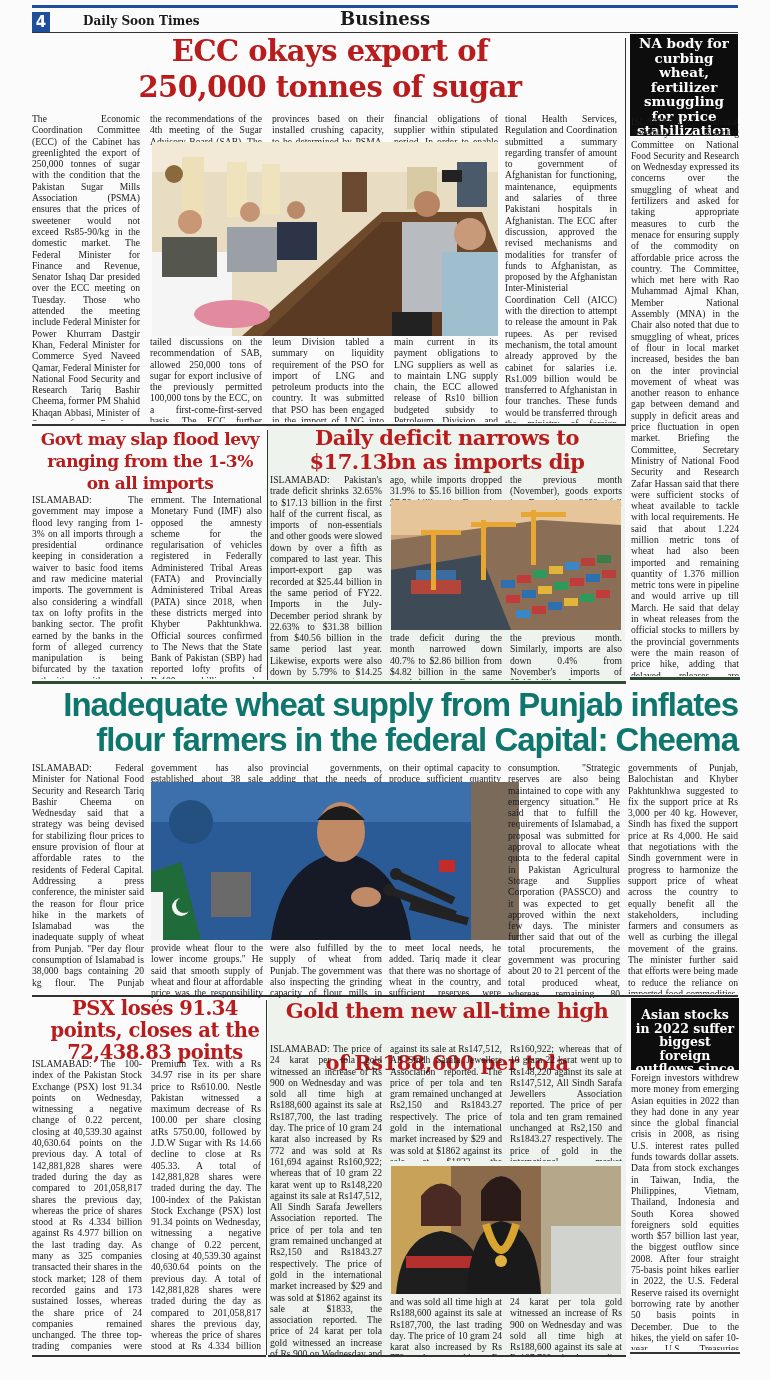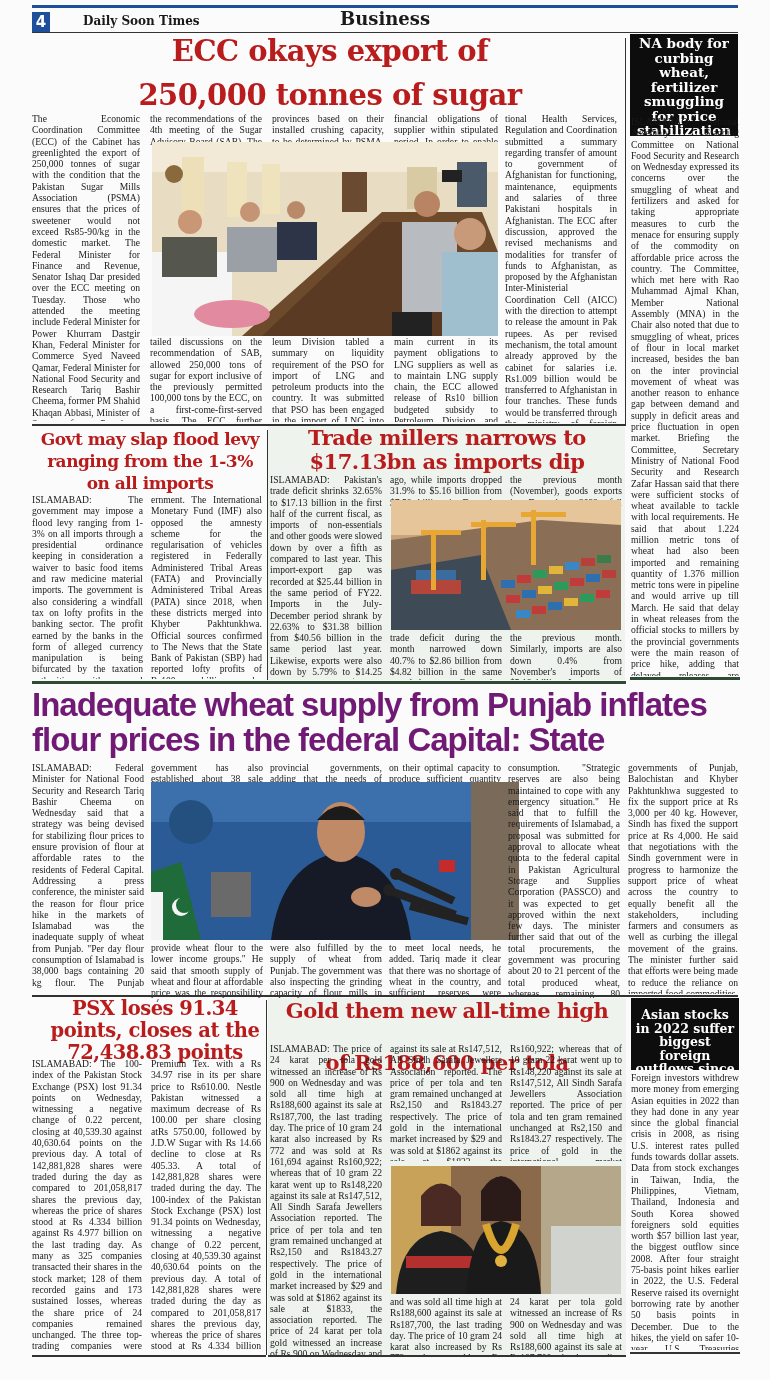--- a/index.html
+++ b/index.html
@@ -6,40 +6,40 @@
   html, body { width: 770px; height: 1380px; background: #fbfbfb; overflow: hidden; }
   body { position: relative; font-family: "DejaVu Serif", serif; color: #1a1a1a; }
   .abs { position: absolute; }
   .topbar { left: 32px; top: 5px; width: 706px; height: 3px; background: #1d4f9a; }
   .pagenum { left: 32px; top: 12px; width: 18px; height: 20px; background: #1d4f9a; color: #fff;
     font-family: "DejaVu Sans", sans-serif; font-weight: bold; font-size: 15px; text-align: center; line-height: 20px; }
   .papername { left: 64px; top: 14px; font-family: "DejaVu Serif", serif; font-weight: bold; font-size: 12px; margin-left: 19px; }
   .section { left: 340px; top: 8px; font-family: "DejaVu Serif", serif; font-weight: bold; font-size: 18px; }
   .rule { left: 32px; top: 32px; width: 706px; height: 1px; background: #333; }
   .hl { font-family: "DejaVu Serif", serif; font-weight: bold; color: #b91c1c; text-align: center; line-height: 1.05; letter-spacing: -0.5px; }
-  .hl-cond { font-family: "Liberation Sans", sans-serif; font-weight: bold; color: #701a75; text-align: left; line-height: 1.08; letter-spacing: -1px; transform-origin: center top; }
+  .hl-cond { font-family: "Liberation Sans", sans-serif; font-weight: bold; color: #0f766e; text-align: right; line-height: 1.08; letter-spacing: -1px; transform-origin: center top; }
   .boxhl { background: #0d0d0d; color: #fff; font-family: "DejaVu Serif", serif; font-weight: bold; text-align: center; line-height: 1.08; }
   .col { font-family: "Liberation Serif", serif; font-size: 9.6px; line-height: 11.3px; text-align: justify; color: #1a1a1a; overflow: hidden; hyphens: auto; }
   .vline { width: 1px; background: #333; }
   .hline { height: 2px; background: #333; }
   .hline-g { height: 3px; background: #2f4a35; }
   .photo { overflow: hidden; }
   .greenbg { background: #eef3ee; }
 </style>
 </head>
 <body>
 
 <div class="abs topbar"></div>
 <div class="abs pagenum">4</div>
 <div class="abs papername">Daily Soon Times</div>
 <div class="abs section">Business</div>
 <div class="abs rule"></div>
 
 <div class="abs hl" style="left:130px;top:36px;width:400px;font-size:29px;">ECC okays export of</div>
-<div class="abs hl" style="left:130px;top:72px;width:400px;font-size:29px;margin-top:8px;">250,000 tonnes of sugar</div>
+<div class="abs hl" style="left:130px;top:72px;width:400px;font-size:29px;">250,000 tonnes of sugar</div>
 
 <div class="abs col" style="left:32px;top:113px;width:108px;height:308px;">The Economic Coordination Committee (ECC) of the Cabinet has greenlighted the export of 250,000 tonnes of sugar with the condition that the Pakistan Sugar Mills Association (PSMA) ensures that the prices of sweetener would not exceed Rs85-90/kg in the domestic market. The Federal Minister for Finance and Revenue, Senator Ishaq Dar presided over the ECC meeting on Tuesday. Those who attended the meeting include Federal Minister for Power Khurram Dastgir Khan, Federal Minister for Commerce Syed Naveed Qamar, Federal Minister for National Food Security and Research Tariq Bashir Cheema, former PM Shahid Khaqan Abbasi, Minister of State for Petroleum Musadik Masood Malik, SAPM on Finance Tariq Bajwa, SAPM on Government Effectiveness Muhammad Jehanzeb Khan, Coordinator to PM on Commerce &amp; Industry Rana Ihsan Afzal, federal secretaries and senior officers. The Ministry of National Food Security and Research submitted a summary on the export of sugar during the year 2022-23 and presented</div>
 <div class="abs col" style="left:150px;top:113px;width:112px;height:35px;">the recommendations of the 4th meeting of the Sugar Advisory Board (SAB). The ECC after de-</div>
 <div class="abs col" style="left:272px;top:113px;width:112px;height:35px;">provinces based on their installed crushing capacity, to be determined by PSMA. Petro-</div>
 <div class="abs col" style="left:394px;top:113px;width:104px;height:35px;">financial obligations of supplier within stipulated period. In order to enable the PSO to re-</div>
 
 <div class="abs photo" style="left:152px;top:142px;width:346px;height:194px;">
   <svg width="346" height="194" viewBox="0 0 346 194">
     <rect width="346" height="194" fill="#e8dcc2"></rect>
     <rect x="0" y="0" width="346" height="30" fill="#f2ead6"></rect>
@@ -82,21 +82,21 @@
 
 <div class="abs hline" style="left:32px;top:424px;width:594px;"></div>
 
 <div class="abs hl" style="left:36px;top:428px;width:228px;font-size:17px;line-height:22px;">Govt may slap flood levy ranging from the 1-3% on all imports</div>
 <div class="abs col" style="left:32px;top:494px;width:111px;height:185px;">ISLAMABAD: The government may impose a flood levy ranging from 1-3% on all imports through a presidential ordinance keeping in consideration a waiver to basic food items and raw medicine material imports. The government is also considering a windfall tax on lofty profits in the banking sector. The profit earned by the banks in the form of alleged currency manipulation is being bifurcated by the taxation authorities with normal income to impose the additional tax. Another proposal to jack up the capital value tax (CVT) on luxury and imported vehicles has been dropped by the gov-</div>
 <div class="abs col" style="left:151px;top:494px;width:111px;height:185px;">ernment. The International Monetary Fund (IMF) also opposed the amnesty scheme for the regularisation of vehicles registered in Federally Administered Tribal Areas (FATA) and Provincially Administered Tribal Areas (PATA) since 2018, when these districts merged into Khyber Pakhtunkhwa. Official sources confirmed to The News that the State Bank of Pakistan (SBP) had reported lofty profits of Rs100 billion by commercial banks in the first three quarters (Jan–Sept) of the current calendar year 2022, compared to Rs37 billion in the same period of the last year 2021.</div>
 
 <div class="abs vline" style="left:267px;top:430px;height:250px;"></div>
 
 <div class="abs greenbg" style="left:268px;top:426px;width:357px;height:254px;"></div>
-<div class="abs hl" style="left:268px;top:427px;width:358px;font-size:21px;">Trade millers narrows to</div>
+<div class="abs hl" style="left:268px;top:427px;width:358px;font-size:21px;">Daily deficit narrows to</div>
 <div class="abs hl" style="left:268px;top:451px;width:358px;font-size:21px;">$17.13bn as imports dip</div>
 
 <div class="abs col" style="left:270px;top:474px;width:112px;height:205px;">ISLAMABAD: Pakistan's trade deficit shrinks 32.65% to $17.13 billion in the first half of the current fiscal, as imports of non-essentials and other goods were slowed down by over a fifth as compared to last year. This import-export gap was recorded at $25.44 billion in the same period of FY22. Imports in the July-December period shrank by 22.63% to $31.38 billion from $40.56 billion in the same period last year. Likewise, exports were also down by 5.79% to $14.25 billion against $15.125 billion in the same period last year, the Pakistan Bureau of Statistics (PBS) monthly trade bulletin said on Tuesday. In December 2022, exports were down 16.64% to $2.3 billion from $2.76 billion in the same month a year</div>
 <div class="abs col" style="left:390px;top:474px;width:112px;height:35px;">ago, while imports dropped 31.9% to $5.16 billion from $7.58 billion in December 2021. The</div>
 <div class="abs col" style="left:510px;top:474px;width:112px;height:35px;">the previous month (November), goods exports in December 2022 fell 3.64% from $2.39 billion in</div>
 
 <div class="abs photo" style="left:391px;top:500px;width:230px;height:130px;">
   <svg width="230" height="130" viewBox="0 0 230 130">
     <rect width="230" height="130" fill="#c9a37a"></rect>
     <rect width="230" height="35" fill="#e6c59a"></rect>
@@ -134,21 +134,21 @@
     </g>
   </svg>
 </div>
 
 <div class="abs col" style="left:390px;top:632px;width:112px;height:48px;">trade deficit during the month narrowed down 40.7% to $2.86 billion from $4.82 billion in the same month last year. Comparing monthly trade performance with</div>
 <div class="abs col" style="left:510px;top:632px;width:112px;height:48px;">the previous month. Similarly, imports are also down 0.4% from November's imports of $5.18 billion. Import-export gap recorded at $25.44bn in FY22.</div>
 
 <div class="abs hline-g" style="left:32px;top:681px;width:594px;"></div>
 
 <div class="abs hl-cond" style="left:32px;top:687px;width:706px;font-size:33px;">Inadequate wheat supply from Punjab inflates</div>
-<div class="abs hl-cond" style="left:32px;top:722px;width:706px;font-size:33px;">flour prices in the federal Capital: State</div>
+<div class="abs hl-cond" style="left:32px;top:722px;width:706px;font-size:33px;">flour farmers in the federal Capital: Cheema</div>
 
 <div class="abs col" style="left:32px;top:762px;width:112px;height:228px;">ISLAMABAD: Federal Minister for National Food Security and Research Tariq Bashir Cheema on Wednesday said that a strategy was being devised for stabilizing flour prices to ensure provision of flour at affordable rates to the residents of Federal Capital. Addressing a press conference, the minister said the reason for flour price hike in the markets of Islamabad was the inadequate supply of wheat from Punjab. "Per day flour consumption of Islamabad is 38,000 bags containing 20 kg flour. The Punjab government is only providing 21,700 bags per day, resulting in a shortfall of about 1,700 bags per day", Cheema added. "The shortfall is being fulfilled by purchasing the commodity form open market, due to which we faced price fluctuation", he said adding "the</div>
 <div class="abs col" style="left:151px;top:762px;width:112px;height:24px;">government has also established about 38 sale points to</div>
 <div class="abs col" style="left:270px;top:762px;width:112px;height:24px;">provincial governments, adding that the needs of federal capital</div>
 <div class="abs col" style="left:389px;top:762px;width:112px;height:24px;">on their optimal capacity to produce sufficient quantity of flour</div>
 
 <div class="abs photo" style="left:151px;top:782px;width:368px;height:158px;">
   <svg width="368" height="158" viewBox="0 0 368 158">
     <rect width="368" height="158" fill="#2b5b96"></rect>
     <rect x="0" y="0" width="368" height="40" fill="#3c70ac"></rect>

